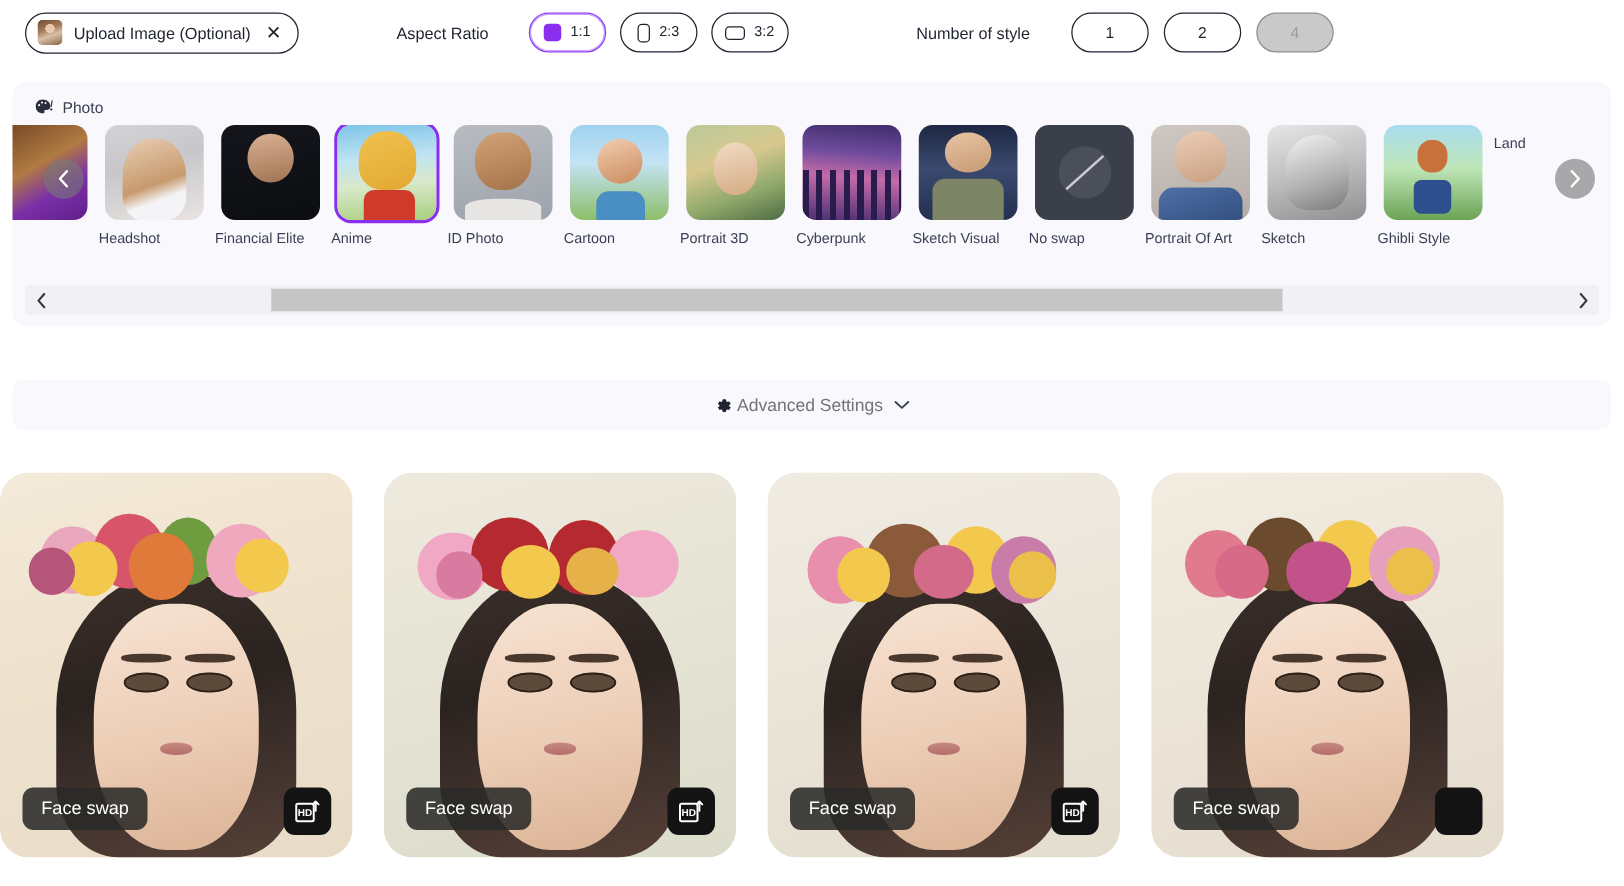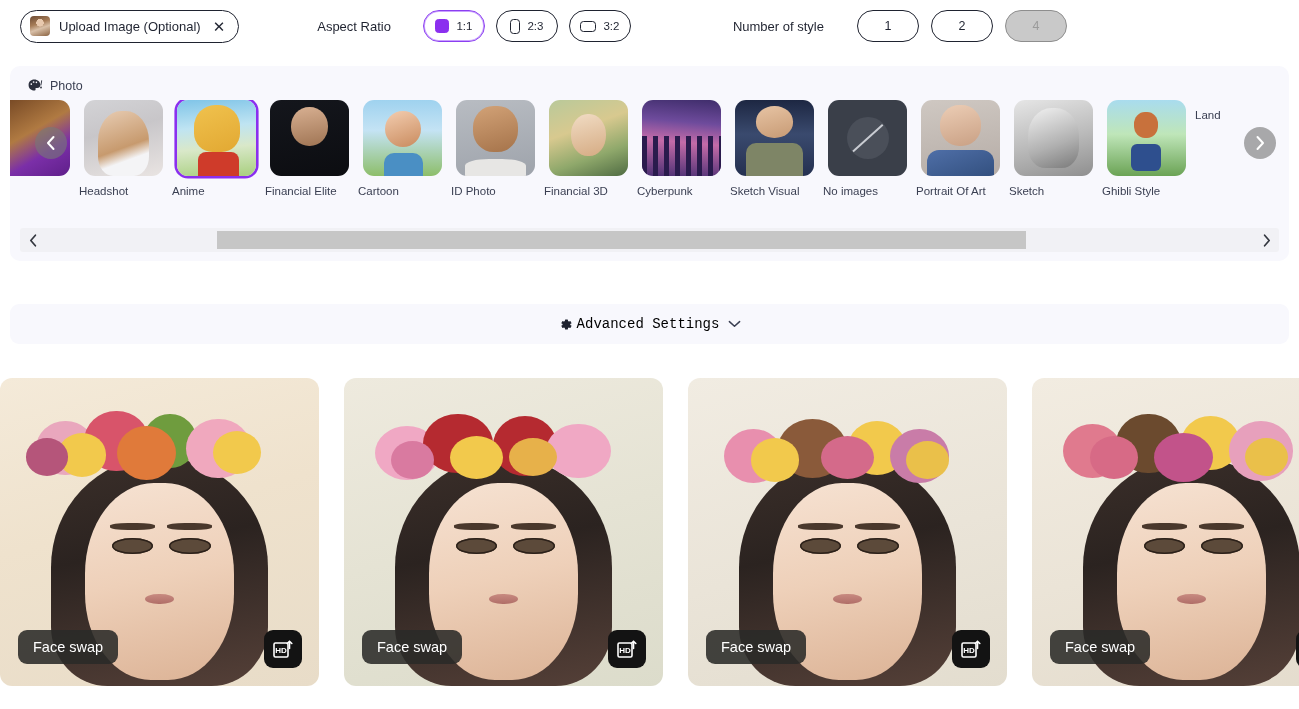--- a/index.html
+++ b/index.html
@@ -244,37 +244,37 @@
     position: absolute;
     left: 10px; top: 304px;
     width: 1279px;
     height: 40px;
     background: #f8f8fd;
     border-radius: 9px;
     display: flex; align-items: center; justify-content: center;
     gap: 4px;
     cursor: pointer;
   }
-  .adv-text { font-size: 14px; color: #000000; font-family: Liberation Mono, monospace; }
+  .adv-text { font-size: 14px; color: #737373; }
   .adv-chevron { font-size: 13px; color: #3a3f52; margin-left: 5px; }
 
   
   .results {
     position: absolute;
     left: 0; top: 378px;
     width: 1299px;
     display: flex;
     gap: 25px;
     padding: 0 0 0 0;
   }
   .card {
     position: relative;
-    width: 319px;
+    width: 282px;
     height: 308px;
-    border-radius: 12px;
+    border-radius: 23px;
     overflow: hidden;
     flex: none;
   }
   .card:first-child { margin-left: 0; }
 
   
   .art { position: absolute; inset: 0; }
   .art-bg1 { background: linear-gradient(165deg,#f4ead9 0%,#efe2cd 45%,#e8dcc8 100%); }
   .art-bg2 { background: linear-gradient(165deg,#eeeade 0%,#e5e3d4 50%,#dcdccb 100%); }
   .art-bg3 { background: linear-gradient(165deg,#f1ece2 0%,#eae4d8 55%,#e3ddcf 100%); }
@@ -409,53 +409,53 @@
   <div class="carousel">
     <div class="carousel-track" id="style-track">
         <div class="style-item">
           <div class="style-thumb t-partial"></div>
           <div class="style-label"></div>
         </div>
         <div class="style-item">
           <div class="style-thumb t-headshot"></div>
           <div class="style-label">Headshot</div>
         </div>
+        <div class="style-item">
+          <div class="style-thumb t-financial"></div>
+          <div class="style-label">Financial Elite</div>
+        </div>
         <div class="style-item selected">
           <div class="style-thumb t-anime"></div>
           <div class="style-label">Anime</div>
         </div>
         <div class="style-item">
-          <div class="style-thumb t-financial"></div>
-          <div class="style-label">Financial Elite</div>
+          <div class="style-thumb t-idphoto"></div>
+          <div class="style-label">ID Photo</div>
         </div>
         <div class="style-item">
           <div class="style-thumb t-cartoon"></div>
           <div class="style-label">Cartoon</div>
         </div>
         <div class="style-item">
-          <div class="style-thumb t-idphoto"></div>
-          <div class="style-label">ID Photo</div>
-        </div>
-        <div class="style-item">
           <div class="style-thumb t-fantasy"></div>
-          <div class="style-label">Financial 3D</div>
+          <div class="style-label">Portrait 3D</div>
         </div>
         <div class="style-item">
           <div class="style-thumb t-cyberpunk"></div>
           <div class="style-label">Cyberpunk</div>
         </div>
         <div class="style-item">
           <div class="style-thumb t-animevis"></div>
           <div class="style-label">Sketch Visual</div>
         </div>
         <div class="style-item">
           <div class="style-thumb t-nostyle">
             <span class="nostyle-slash"></span>
           </div>
-          <div class="style-label">No images</div>
+          <div class="style-label">No swap</div>
         </div>
         <div class="style-item">
           <div class="style-thumb t-portrait"></div>
           <div class="style-label">Portrait Of Art</div>
         </div>
         <div class="style-item">
           <div class="style-thumb t-sketch"></div>
           <div class="style-label">Sketch</div>
         </div>
         <div class="style-item">

